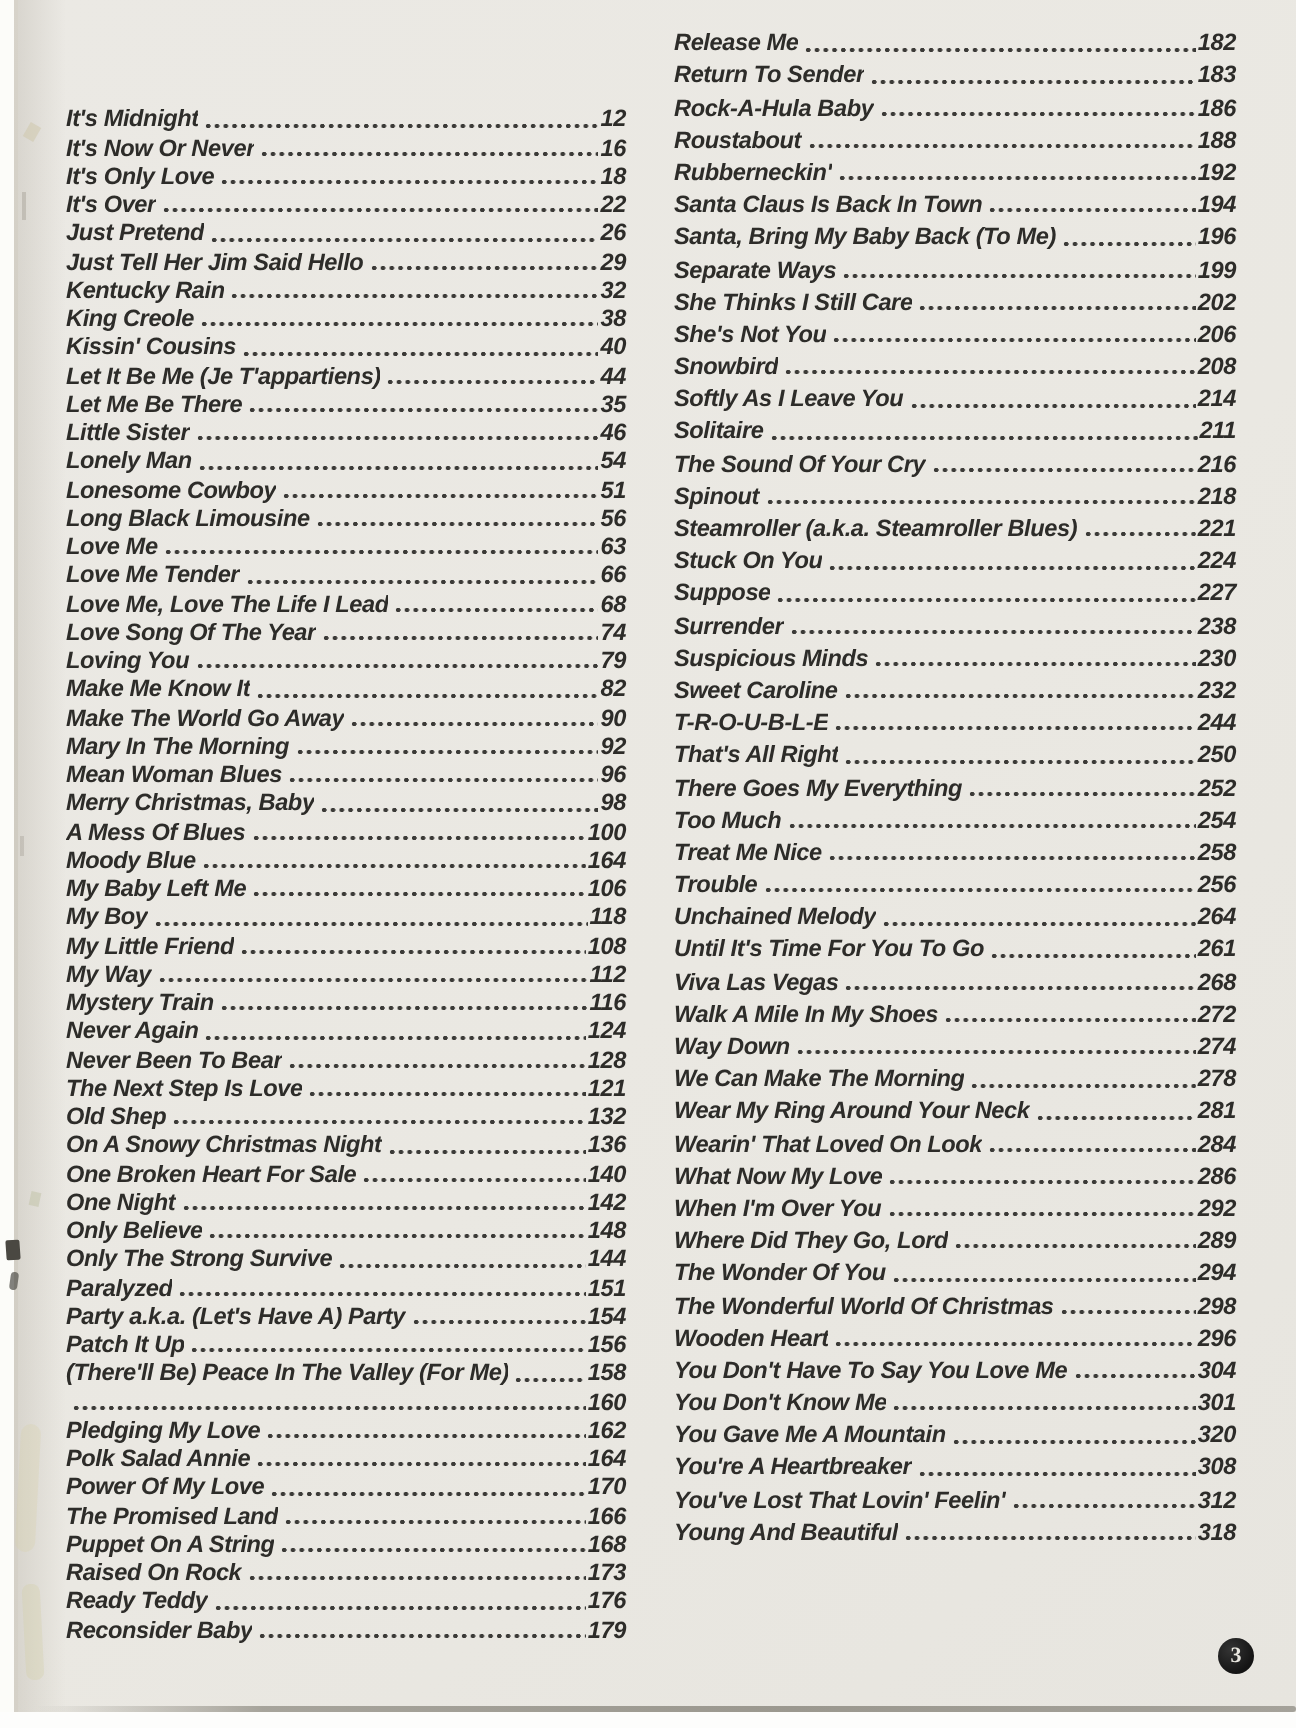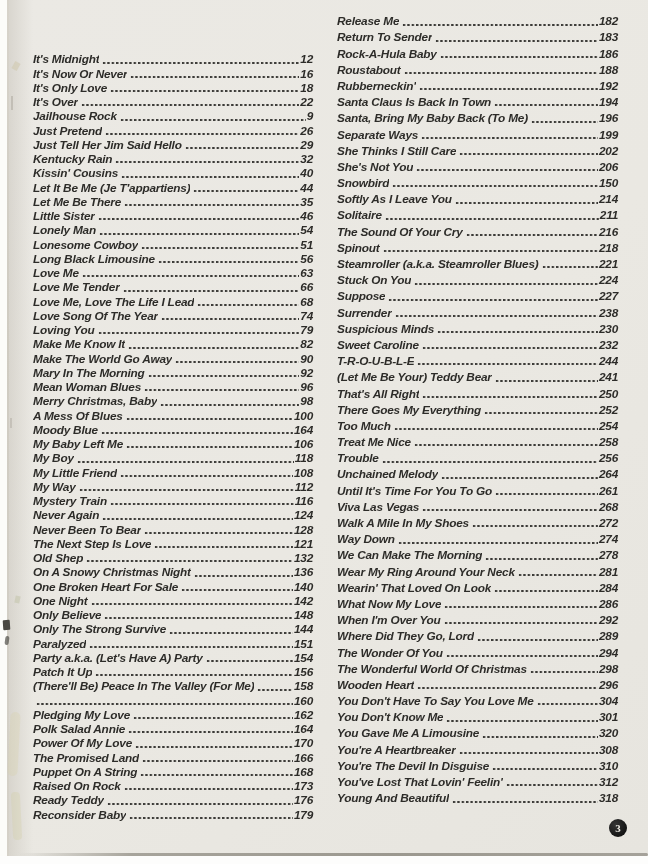--- a/index.html
+++ b/index.html
@@ -135,38 +135,38 @@
         <span class="title">It's Only Love</span>
         <span class="leader"></span>
         <span class="pagenum">18</span>
       </div>
       <div class="entry">
         <span class="title">It's Over</span>
         <span class="leader"></span>
         <span class="pagenum">22</span>
       </div>
       <div class="entry">
-        <span class="title">Jailhouse Rock</span>
-        <span class="leader"></span>
-        <span class="pagenum">9</span>
-      </div>
-      <div class="entry">
         <span class="title">Just Pretend</span>
         <span class="leader"></span>
         <span class="pagenum">26</span>
       </div>
       <div class="entry">
         <span class="title">Just Tell Her Jim Said Hello</span>
         <span class="leader"></span>
         <span class="pagenum">29</span>
       </div>
       <div class="entry">
         <span class="title">Kentucky Rain</span>
         <span class="leader"></span>
         <span class="pagenum">32</span>
+      </div>
+      <div class="entry">
+        <span class="title">King Creole</span>
+        <span class="leader"></span>
+        <span class="pagenum">38</span>
       </div>
       <div class="entry">
         <span class="title">Kissin' Cousins</span>
         <span class="leader"></span>
         <span class="pagenum">40</span>
       </div>
       <div class="entry">
         <span class="title">Let It Be Me (Je T'appartiens)</span>
         <span class="leader"></span>
         <span class="pagenum">44</span>
@@ -438,21 +438,21 @@
         <span class="pagenum">202</span>
       </div>
       <div class="entry">
         <span class="title">She's Not You</span>
         <span class="leader"></span>
         <span class="pagenum">206</span>
       </div>
       <div class="entry">
         <span class="title">Snowbird</span>
         <span class="leader"></span>
-        <span class="pagenum">150</span>
+        <span class="pagenum">208</span>
       </div>
       <div class="entry">
         <span class="title">Softly As I Leave You</span>
         <span class="leader"></span>
         <span class="pagenum">214</span>
       </div>
       <div class="entry">
         <span class="title">Solitaire</span>
         <span class="leader"></span>
         <span class="pagenum">211</span>
@@ -496,25 +496,20 @@
         <span class="title">Sweet Caroline</span>
         <span class="leader"></span>
         <span class="pagenum">232</span>
       </div>
       <div class="entry">
         <span class="title">T-R-O-U-B-L-E</span>
         <span class="leader"></span>
         <span class="pagenum">244</span>
       </div>
       <div class="entry">
-        <span class="title">(Let Me Be Your) Teddy Bear</span>
-        <span class="leader"></span>
-        <span class="pagenum">241</span>
-      </div>
-      <div class="entry">
         <span class="title">That's All Right</span>
         <span class="leader"></span>
         <span class="pagenum">250</span>
       </div>
       <div class="entry">
         <span class="title">There Goes My Everything</span>
         <span class="leader"></span>
         <span class="pagenum">252</span>
       </div>
       <div class="entry">
@@ -606,33 +601,28 @@
         <span class="title">You Don't Have To Say You Love Me</span>
         <span class="leader"></span>
         <span class="pagenum">304</span>
       </div>
       <div class="entry">
         <span class="title">You Don't Know Me</span>
         <span class="leader"></span>
         <span class="pagenum">301</span>
       </div>
       <div class="entry">
-        <span class="title">You Gave Me A Limousine</span>
+        <span class="title">You Gave Me A Mountain</span>
         <span class="leader"></span>
         <span class="pagenum">320</span>
       </div>
       <div class="entry">
         <span class="title">You're A Heartbreaker</span>
         <span class="leader"></span>
         <span class="pagenum">308</span>
-      </div>
-      <div class="entry">
-        <span class="title">You're The Devil In Disguise</span>
-        <span class="leader"></span>
-        <span class="pagenum">310</span>
       </div>
       <div class="entry">
         <span class="title">You've Lost That Lovin' Feelin'</span>
         <span class="leader"></span>
         <span class="pagenum">312</span>
       </div>
       <div class="entry">
         <span class="title">Young And Beautiful</span>
         <span class="leader"></span>
         <span class="pagenum">318</span>

